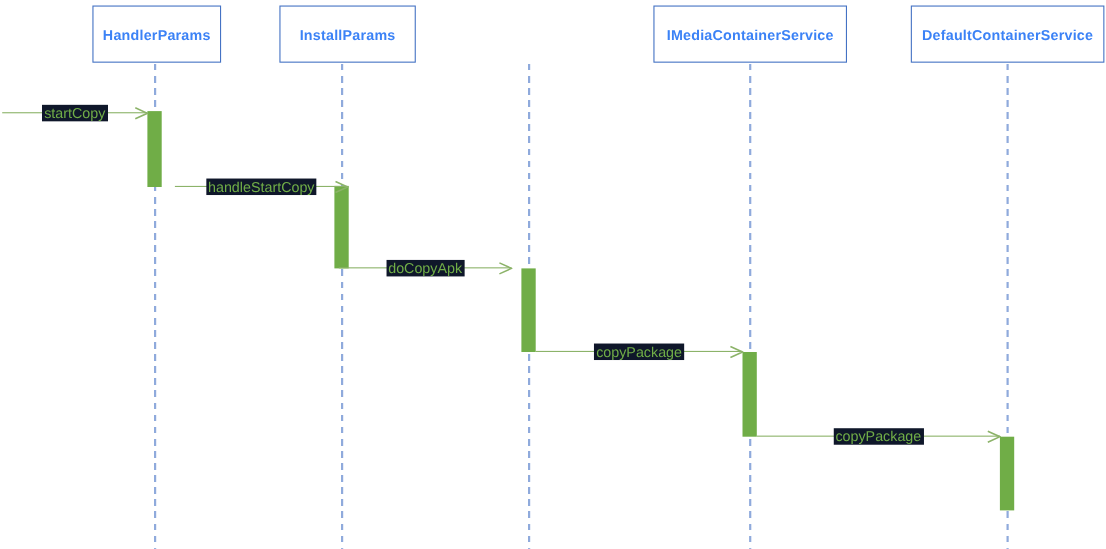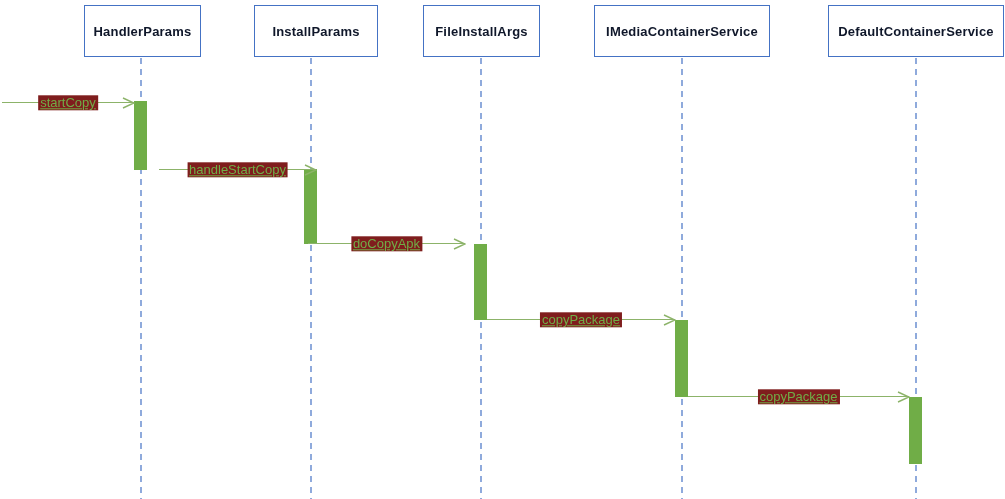--- a/index.html
+++ b/index.html
@@ -19,21 +19,21 @@
   .head {
     position: absolute;
     top: 5px;
     height: 52px;
     box-sizing: border-box;
     border: 1.3px solid #4472C4;
     background: #ffffff;
     display: flex;
     align-items: center;
     justify-content: center;
-    color: #0f172a;
+    color: #3b82f6;
     font-weight: bold;
     font-size: 13px;
     letter-spacing: 0.2px;
     white-space: nowrap;
   }
   
   .lifeline {
     position: absolute;
     top: 58px;
     bottom: 0;
@@ -50,26 +50,25 @@
   .message {
     position: absolute;
     border-top: 1.5px solid #8CB369;
     height: 0;
   }
   .message .label {
     position: absolute;
     left: 50%;
     top: 1px;
     transform: translate(-50%, -58%);
-    background: #7f1d1d;
+    background: #0f172a;
     padding: 0 2px;
     color: #70AD47;
     font-size: 13px;
     white-space: nowrap;
-    text-decoration: underline;
   }
   .message .arrow {
     position: absolute;
     right: -1px;
     top: -6.5px;
     width: 13px;
     height: 12px;
   }
 </style>
 </head>
@@ -81,23 +80,20 @@
   <div class="lifeline" style="left:310px;"></div>
   <div class="lifeline" style="left:480px;"></div>
   <div class="lifeline" style="left:681px;"></div>
   <div class="lifeline" style="left:915px;"></div>
 
   <div class="head" style="left:84px;  width:117px;">
     <span>HandlerParams</span>
   </div>
   <div class="head" style="left:254px; width:124px;">
     <span>InstallParams</span>
-  </div>
-  <div class="head" style="left:423px; width:117px;">
-    <span>FileInstallArgs</span>
   </div>
   <div class="head" style="left:828px; width:176px;">
     <span>DefaultContainerService</span>
   </div>
   <div class="head" style="left:594px; width:176px;">
     <span>IMediaContainerService</span>
   </div>
 
   <div class="activation" style="left:134px; top:101px; height:69px;"></div>
   <div class="activation" style="left:304px; top:169px; height:75px;"></div>

